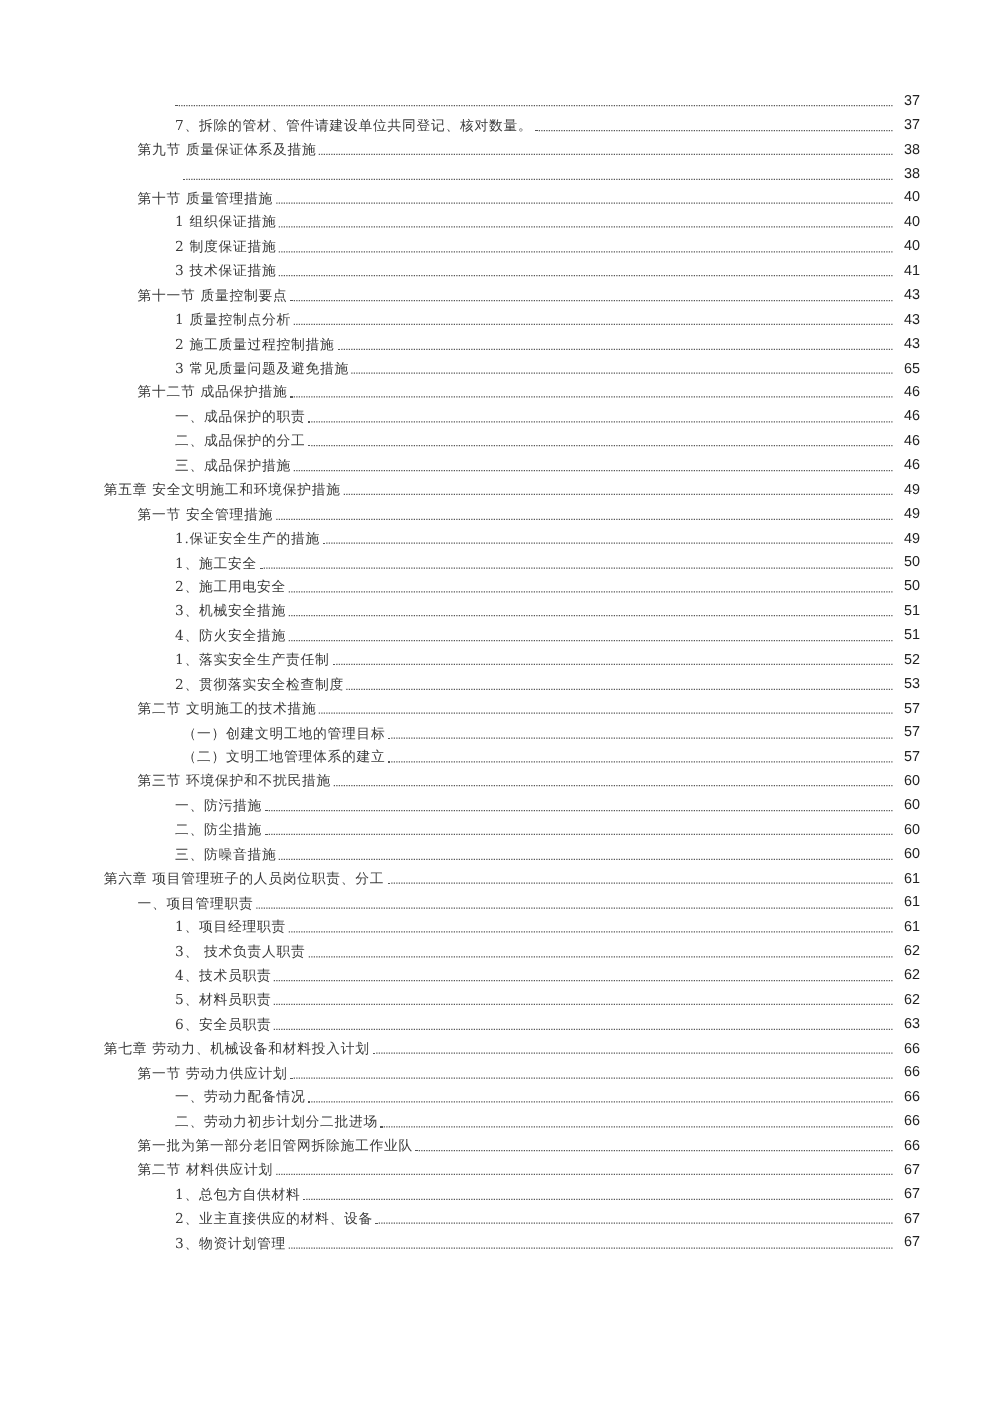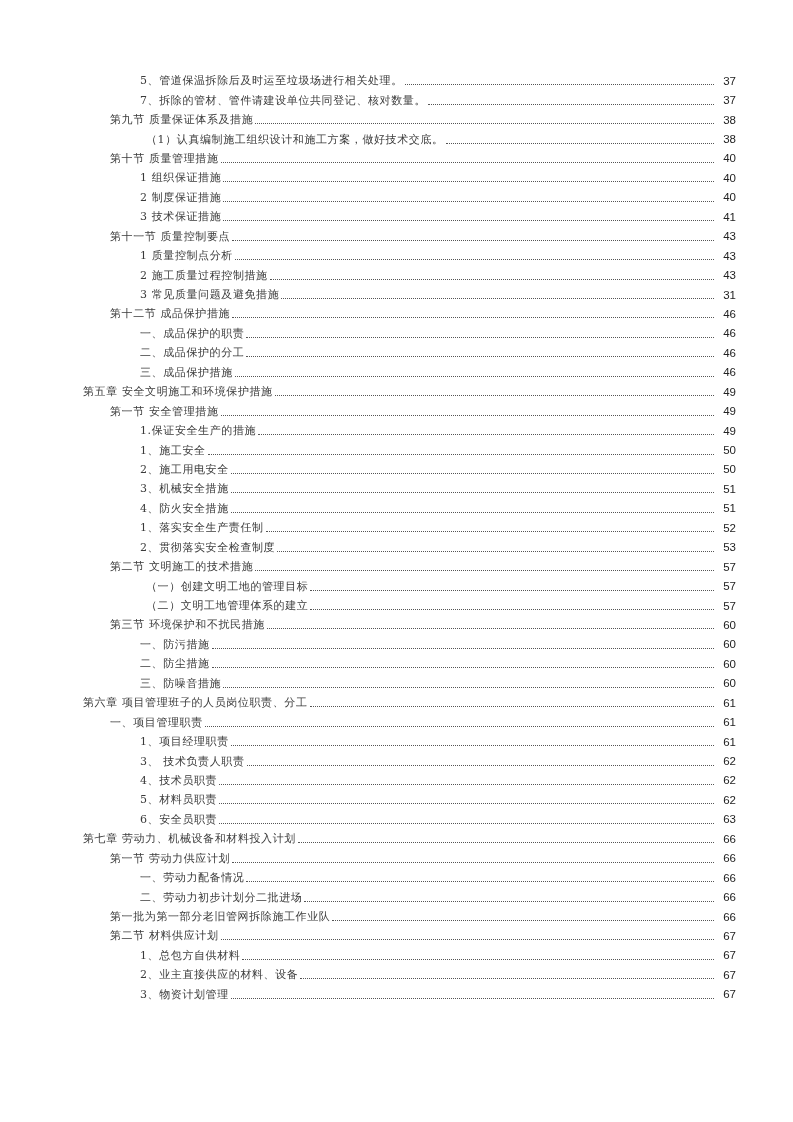--- a/index.html
+++ b/index.html
@@ -36,42 +36,40 @@
     .lv1 .row-inner { left: 110px; }
     .lv2 .row-inner { left: 140px; }
     .lv2p .row-inner { left: 146px; }
   </style>
 </head>
 <body>
 
 <div class="toc" id="toc">
     <div class="row lv2">
       <div class="row-inner">
-        <span class="title">5、管道保温拆除后及时运至垃圾场进行相关处理。</span>
         <span class="leader"></span>
         <span class="page">37</span>
       </div>
     </div>
     <div class="row lv2">
       <div class="row-inner">
         <span class="title">7、拆除的管材、管件请建设单位共同登记、核对数量。</span>
         <span class="leader"></span>
         <span class="page">37</span>
       </div>
     </div>
     <div class="row lv1">
       <div class="row-inner">
         <span class="title">第九节 质量保证体系及措施</span>
         <span class="leader"></span>
         <span class="page">38</span>
       </div>
     </div>
     <div class="row lv2p">
       <div class="row-inner">
-        <span class="title">（1）认真编制施工组织设计和施工方案，做好技术交底。</span>
         <span class="leader"></span>
         <span class="page">38</span>
       </div>
     </div>
     <div class="row lv1">
       <div class="row-inner">
         <span class="title">第十节 质量管理措施</span>
         <span class="leader"></span>
         <span class="page">40</span>
       </div>
@@ -115,21 +113,21 @@
       <div class="row-inner">
         <span class="title">2 施工质量过程控制措施</span>
         <span class="leader"></span>
         <span class="page">43</span>
       </div>
     </div>
     <div class="row lv2">
       <div class="row-inner">
         <span class="title">3 常见质量问题及避免措施</span>
         <span class="leader"></span>
-        <span class="page">31</span>
+        <span class="page">65</span>
       </div>
     </div>
     <div class="row lv1">
       <div class="row-inner">
         <span class="title">第十二节 成品保护措施</span>
         <span class="leader"></span>
         <span class="page">46</span>
       </div>
     </div>
     <div class="row lv2">

